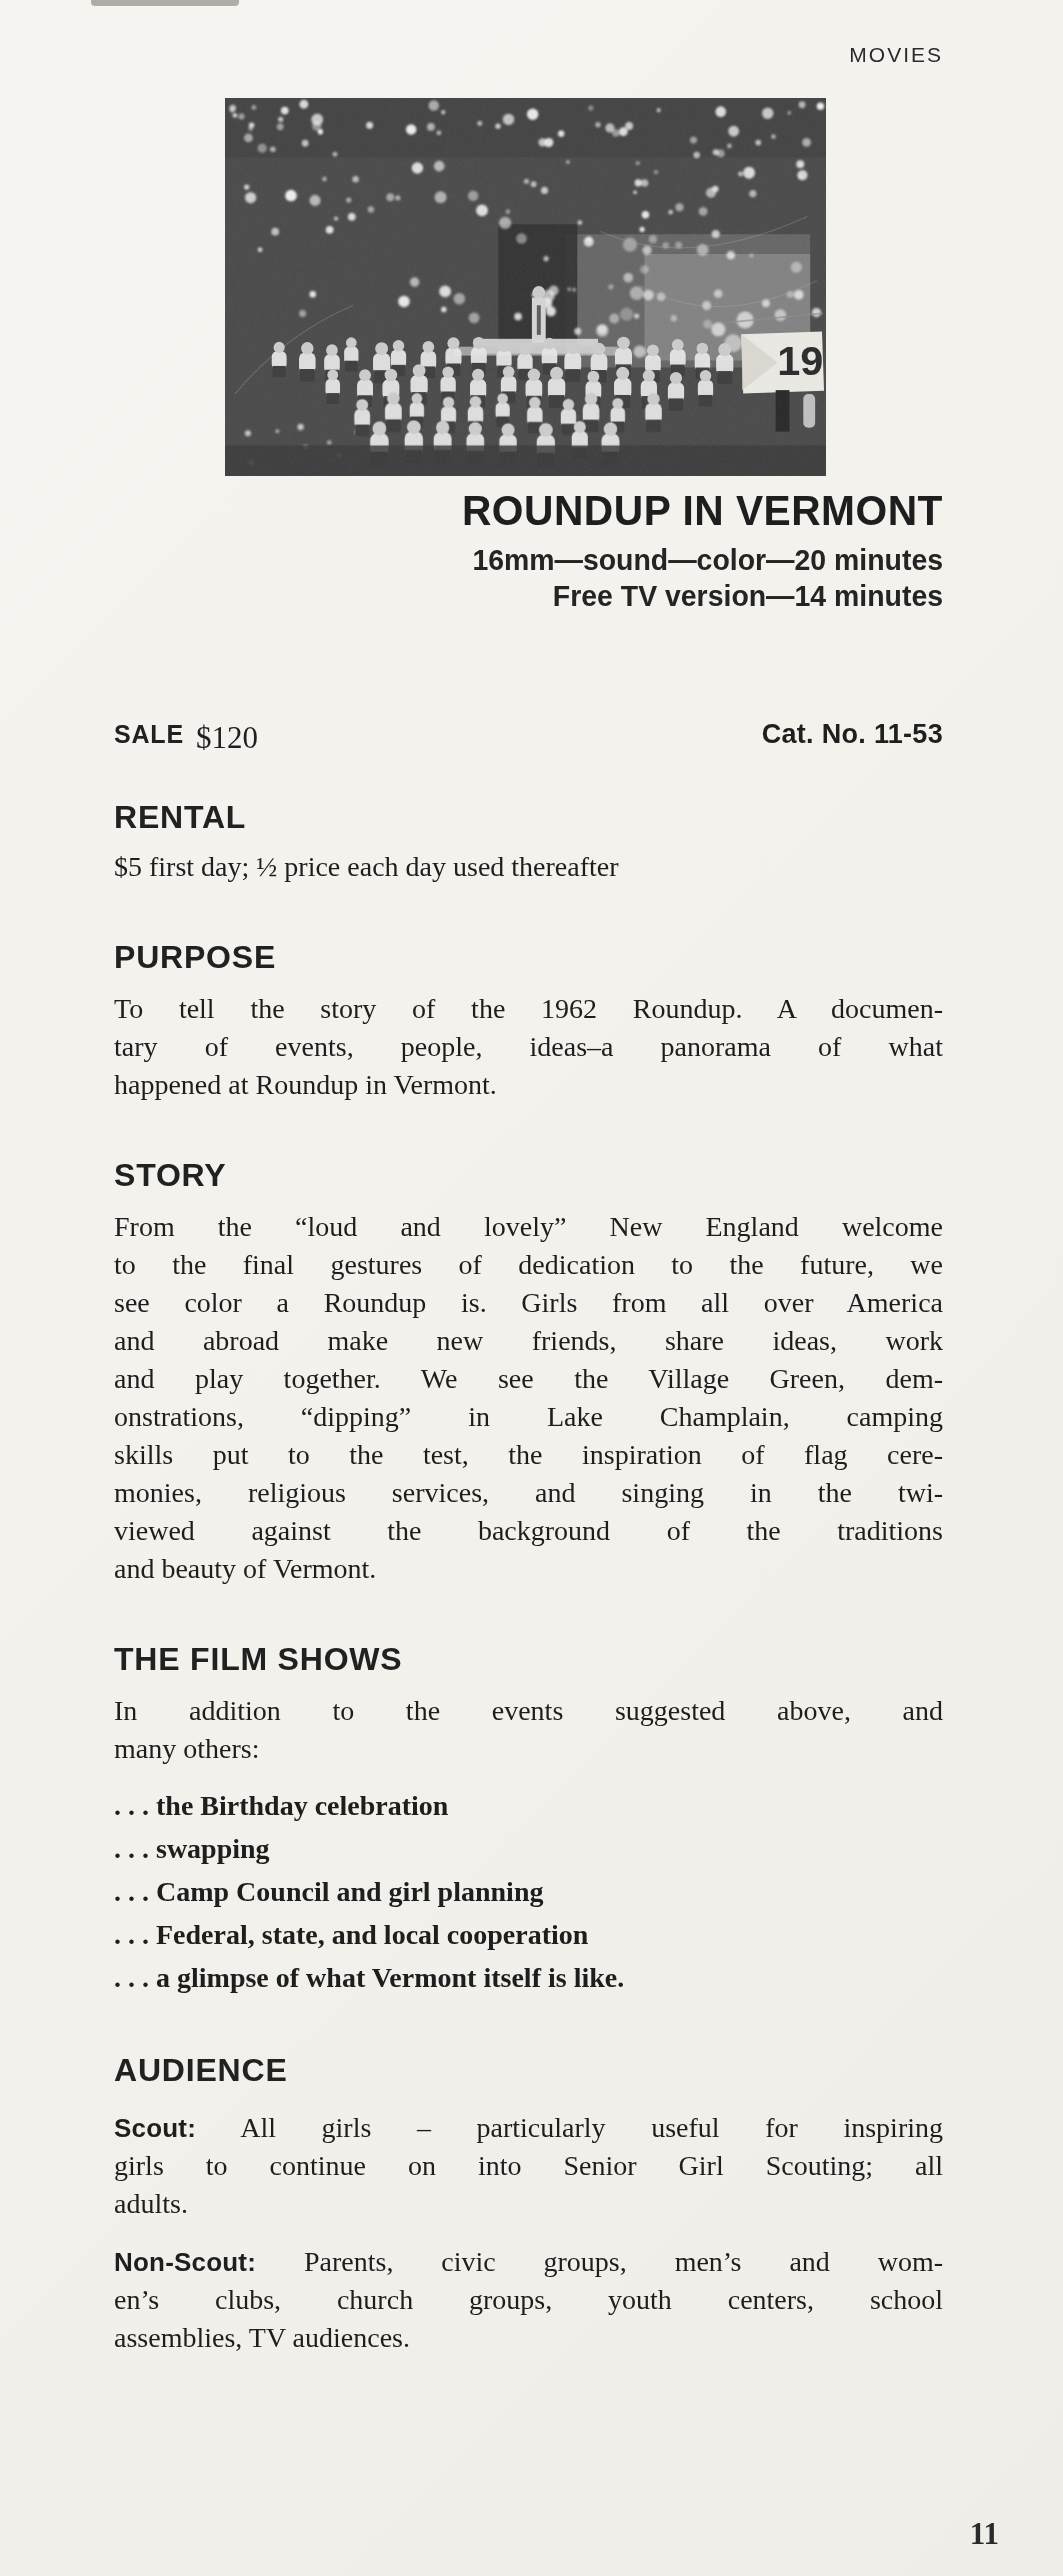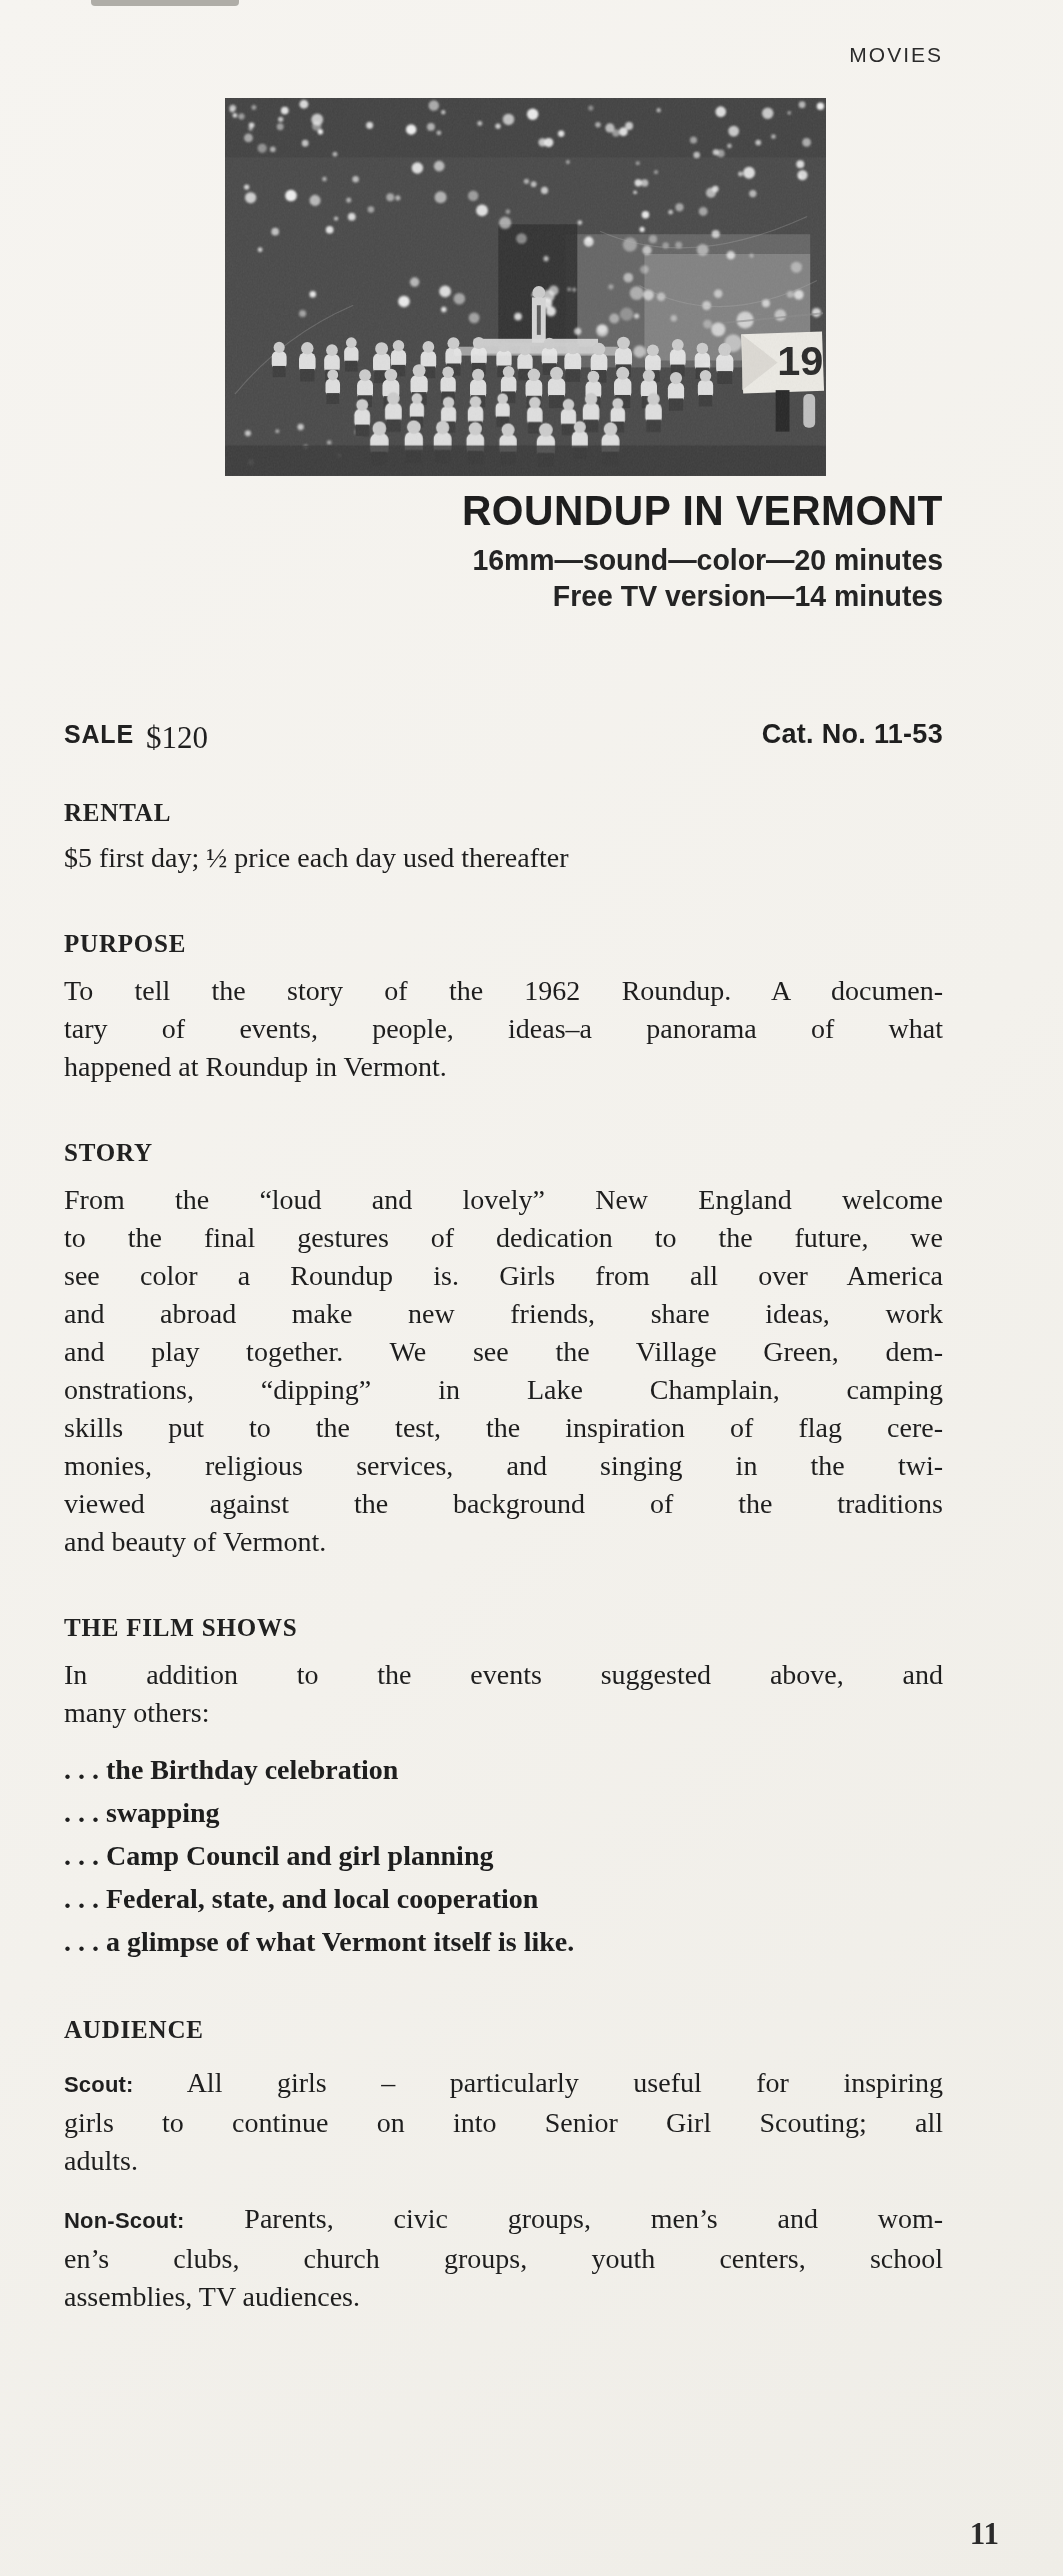--- a/index.html
+++ b/index.html
@@ -10,21 +10,21 @@
     margin:0 auto;
     background:linear-gradient(135deg,#f6f4f0 0%,#f3f1ec 55%,#efede7 100%);
     font-family:"Liberation Serif","DejaVu Serif",serif;
     color:#222;
     overflow:hidden;
   }
   .scan-smudge{
     position:absolute;top:0;left:91px;width:148px;height:6px;
     background:#97958f;opacity:.75;border-radius:0 0 4px 4px;
   }
-  .content{padding:0 121px 0 64px;}
+  .content{padding:0 121px 0 114px;}
   .kicker{
     margin-top:43px;
     text-align:right;
     font-family:"Liberation Sans","DejaVu Sans",sans-serif;
     font-size:21px;letter-spacing:2px;color:#2b2b2b;
   }
   .media{width:718px;margin-left:auto;margin-top:31px;}
   .photo-frame{width:601px;height:378px;display:block;}
   .film-title{
     margin-top:11px;
@@ -50,35 +50,35 @@
   .h-sans{
     font-family:"Liberation Sans","DejaVu Sans",sans-serif;
     font-weight:bold;font-size:25px;letter-spacing:0.8px;color:#212121;
   }
   .price{font-size:31px;color:#1f1f1f;}
   .cat-no{
     font-family:"Liberation Sans","DejaVu Sans",sans-serif;
     font-weight:bold;font-size:27px;letter-spacing:0.3px;color:#1f1f1f;
   }
   .section-heading{
-    font-family:Liberation Serif, serif;
-    font-weight:bold;font-size:25px;letter-spacing:0.8px;color:#212121;
+    font-family:Liberation Sans, sans-serif;
+    font-weight:bold;font-size:32px;letter-spacing:0.8px;color:#212121;
     margin-top:53px;
   }
   .rental-heading{margin-top:43px;}
   .body-text{font-size:28px;line-height:38px;color:#1e1e1e;}
   .single-line{margin-top:12px;}
   .para{margin-top:14px;}
   .jl{text-align:justify;text-align-last:justify;}
   .jl-last{text-align:left;}
   .film-list{margin-top:16px;}
   .film-list .item{line-height:43px;font-weight:bold;}
   .lead-in{
     font-family:"Liberation Sans","DejaVu Sans",sans-serif;
-    font-weight:bold;font-size:22px;letter-spacing:0.2px;color:#1f1f1f;
+    font-weight:bold;font-size:26px;letter-spacing:0.2px;color:#1f1f1f;
   }
   .aud-para{margin-top:20px;}
   .page-number{
     position:absolute;right:65px;bottom:24px;
     font-weight:bold;font-size:31px;color:#2a2a2a;
   }
 </style>
 </head>
 <body>
 

